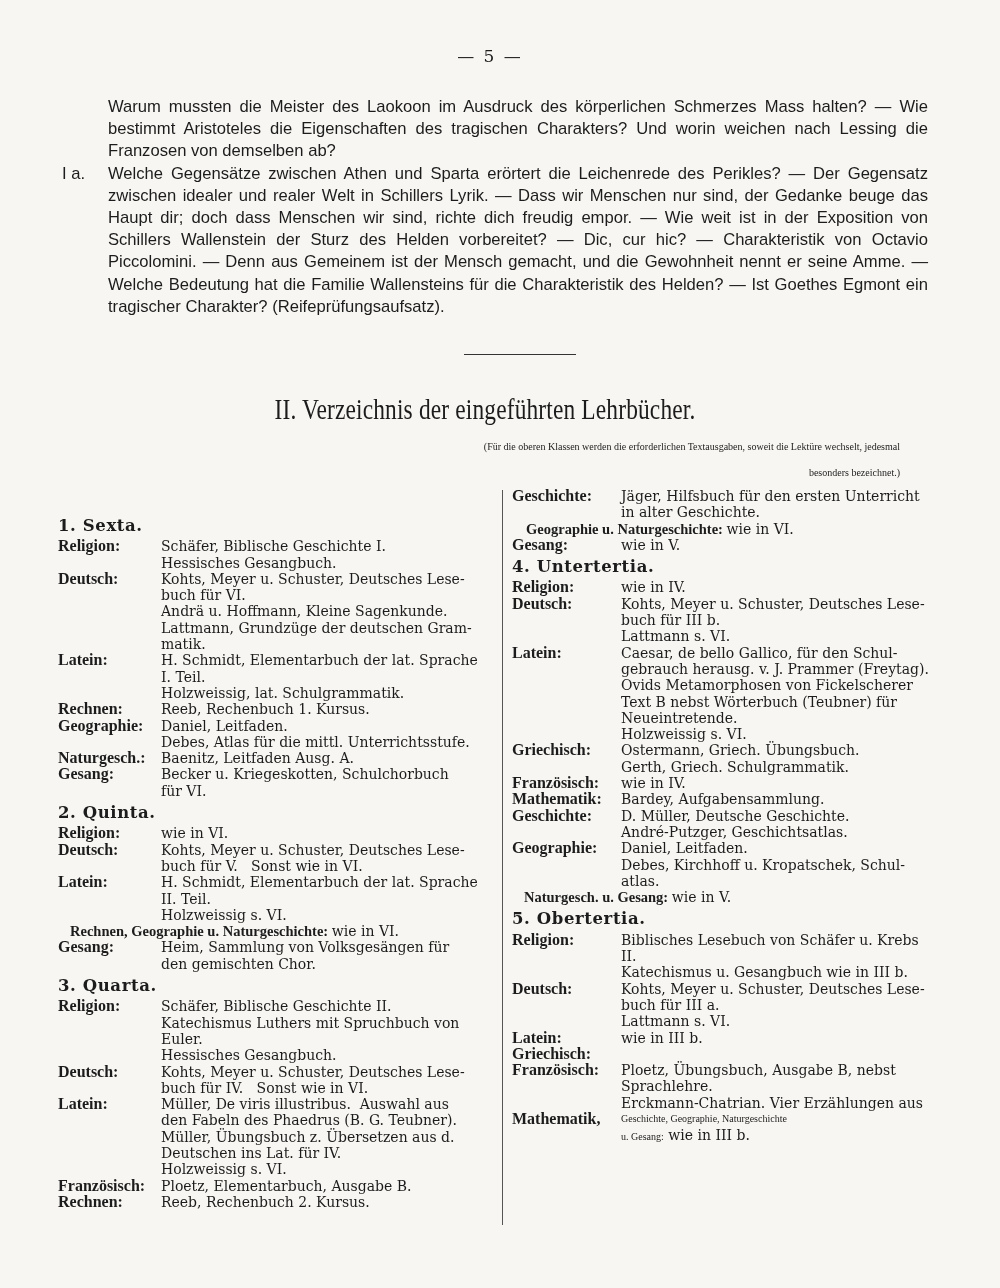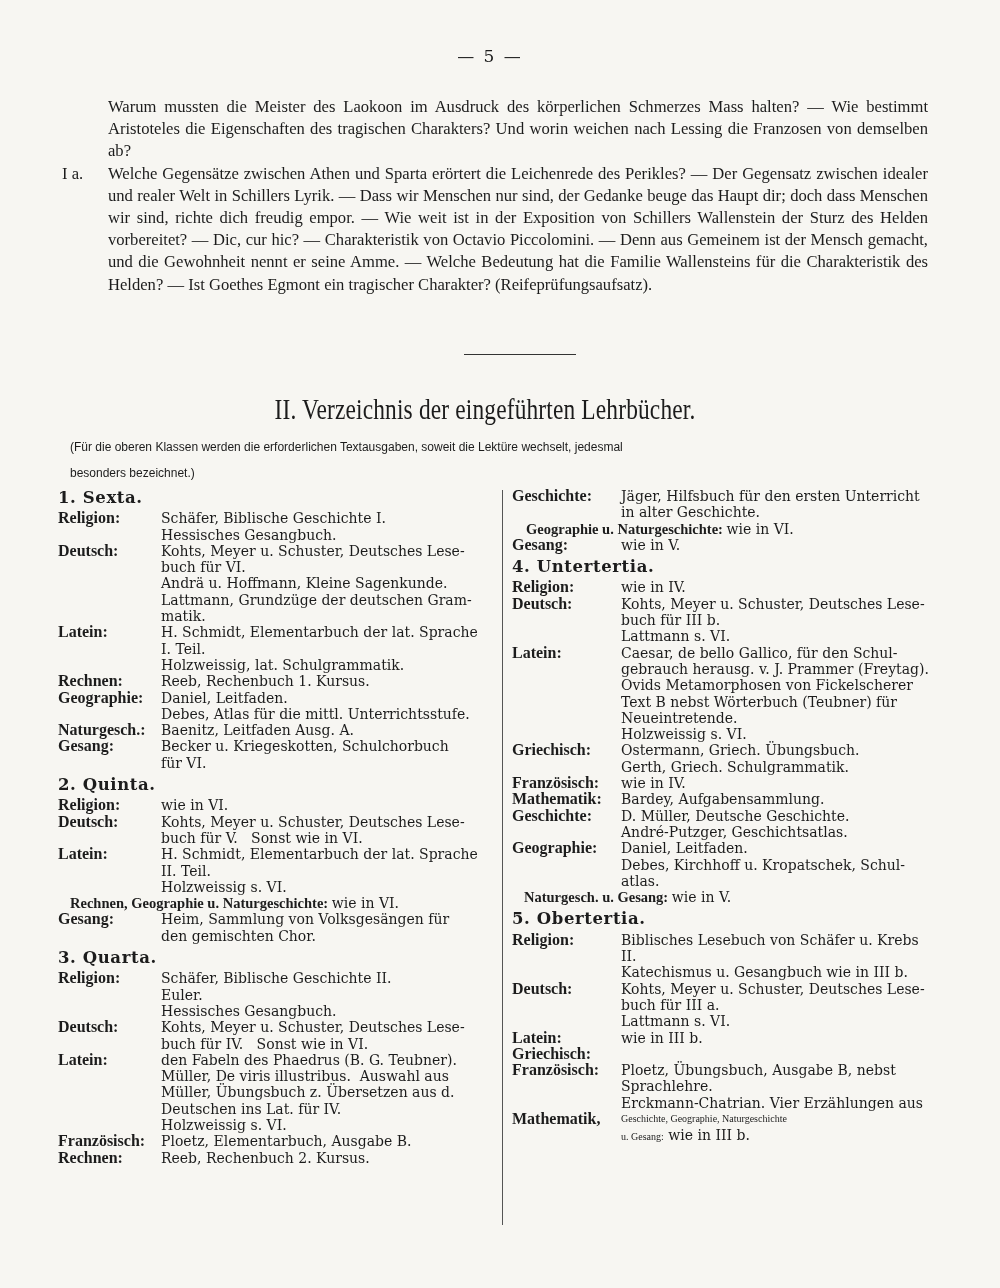--- a/index.html
+++ b/index.html
@@ -10,45 +10,45 @@
     font-family: "DejaVu Serif", "Liberation Serif", serif;
     position: relative;
   }
   .page-number {
     position: absolute; top: 46px; left: 0; width: 980px;
     text-align: center; font-size: 17px; letter-spacing: 2px;
   }
   .intro {
     position: absolute; top: 96px; left: 108px; width: 820px;
     font-size: 16.6px; line-height: 22.2px; text-align: justify;
-    font-family: Liberation Serif, serif;
+    font-family: Liberation Sans, sans-serif;
   }
   .intro p { margin: 0; }
   .intro .para { position: relative; }
   .intro .marker { position: absolute; left: -46px; top: 0; }
   .rule {
     position: absolute; top: 354px; left: 464px; width: 112px;
     border-top: 1.5px solid #333;
   }
   .section-title {
     position: absolute; top: 392px; left: 0; width: 970px;
     text-align: center; font-size: 30px; letter-spacing: 0.2px;
     font-family: "Liberation Serif", serif;
     transform: scaleX(0.78); transform-origin: 485px 0;
   }
   .section-note {
     position: absolute; top: 434px; left: 70px; width: 830px;
-    text-align: left; font-size: 12px; line-height: 26px;
-    font-family: Liberation Sans, sans-serif;
+    text-align: right; font-size: 10px; line-height: 26px;
+    font-family: Liberation Serif, serif;
   }
   .divider {
     position: absolute; left: 502px; top: 490px; width: 1px; height: 735px;
     background: #555;
   }
-  .col { position: absolute; top: 484px; font-size: 14px; line-height: 16.3px; font-family: "DejaVu Serif", serif; }
+  .col { position: absolute; top: 512px; font-size: 14px; line-height: 16.3px; font-family: "DejaVu Serif", serif; }
   .col.left { left: 58px; width: 432px; }
   .col.right { left: 512px; width: 424px; }
   .class-heading {
     font-family: "DejaVu Serif", serif; font-weight: 900; font-size: 16.5px;
     margin: 6px 0 4px 0; letter-spacing: 0.6px;
   }
   .row { display: flex; }
   .subject {
     flex: 0 0 auto; text-align: left; font-weight: bold;
     font-family: "Liberation Serif", serif; font-size: 16px;
@@ -170,36 +170,37 @@
       <div>Heim, Sammlung von Volksgesängen für</div>
       <div>den gemischten Chor.</div>
     </div>
   </div>
 
   <div class="class-heading">3. Quarta.</div>
   <div class="row">
     <div class="subject">Religion:</div>
     <div class="books">
       <div>Schäfer, Biblische Geschichte II.</div>
+      <div>Katechismus Luthers mit Spruchbuch von</div>
       <div>Euler.</div>
       <div>Hessisches Gesangbuch.</div>
     </div>
   </div>
   <div class="row">
     <div class="subject">Deutsch:</div>
     <div class="books">
       <div>Kohts, Meyer u. Schuster, Deutsches Lese-</div>
       <div style="white-space:pre">buch für IV.   Sonst wie in VI.</div>
     </div>
   </div>
   <div class="row">
     <div class="subject">Latein:</div>
     <div class="books">
+      <div style="white-space:pre">Müller, De viris illustribus.  Auswahl aus</div>
       <div>den Fabeln des Phaedrus (B. G. Teubner).</div>
-      <div style="white-space:pre">Müller, De viris illustribus.  Auswahl aus</div>
       <div>Müller, Übungsbuch z. Übersetzen aus d.</div>
       <div>Deutschen ins Lat. für IV.</div>
       <div>Holzweissig s. VI.</div>
     </div>
   </div>
   <div class="row">
     <div class="subject">Französisch:</div>
     <div class="books">
       <div>Ploetz, Elementarbuch, Ausgabe B.</div>
     </div>

